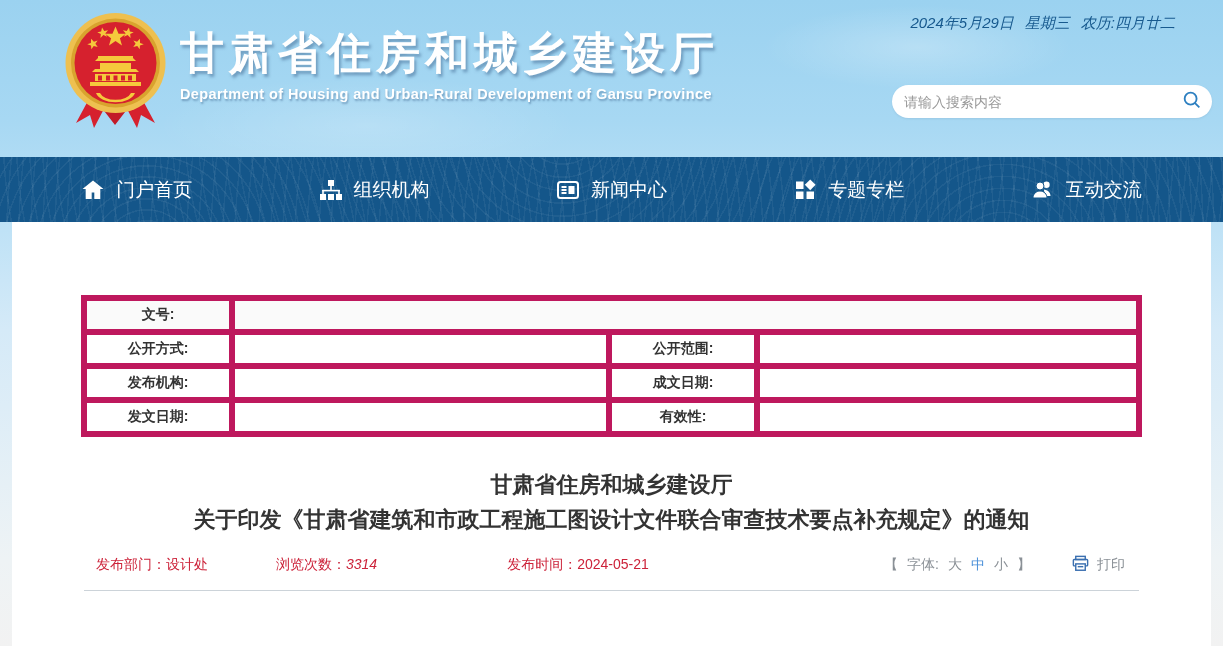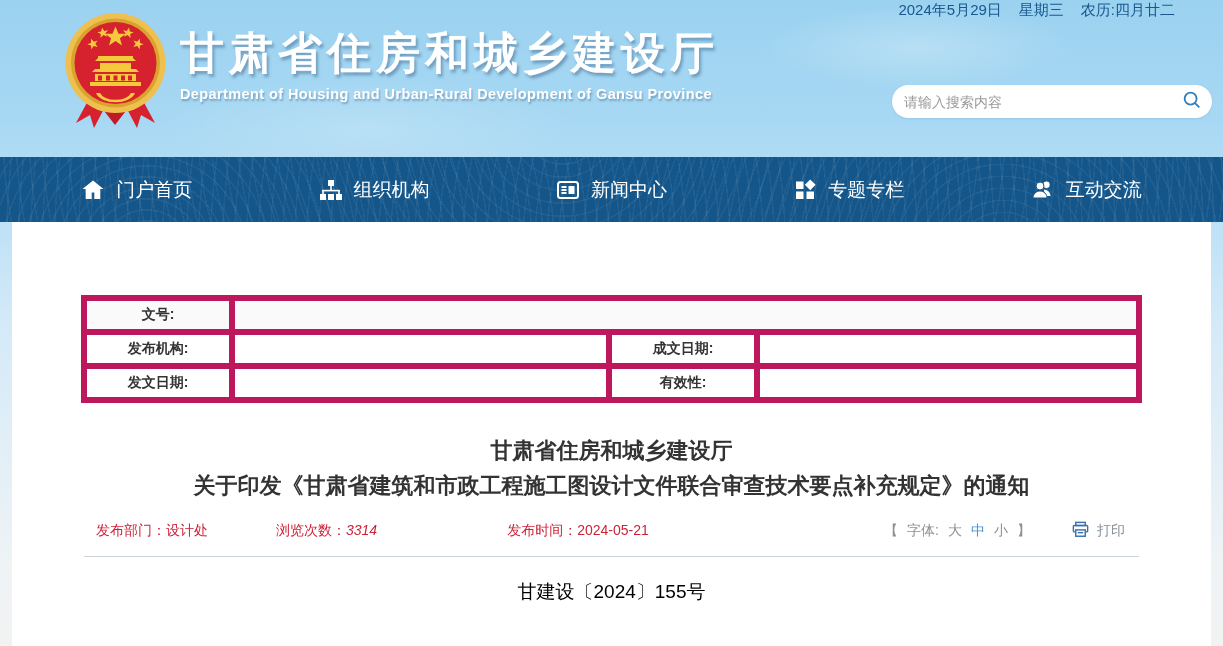--- a/index.html
+++ b/index.html
@@ -6,22 +6,22 @@
   body{font-family:"Liberation Sans","DejaVu Sans",sans-serif;}
   .page{position:relative;width:1223px;height:646px;overflow:hidden;
     background:linear-gradient(180deg,#9bd2f0 0px,#a7d8f3 120px,#bfe2f6 230px,#d5eaf8 330px,#eef3f5 560px,#f2f2f2 646px);}
   
   .page::before{content:"";position:absolute;left:0;top:0;width:100%;height:157px;pointer-events:none;
     background:
       radial-gradient(220px 60px at 75% 30%,rgba(255,255,255,.25),rgba(255,255,255,0) 70%),
       radial-gradient(300px 70px at 30% 80%,rgba(255,255,255,.18),rgba(255,255,255,0) 70%);}
 
   
-  .topbar{position:absolute;top:1px;right:48px;display:flex;gap:17px;
-    font-size:15px;color:#17598e;z-index:3;}
+  .topbar{position:absolute;top:14px;right:48px;display:flex;gap:11px;
+    font-size:15px;color:#17598e;z-index:3;font-style:italic;}
 
   
   .emblem{position:absolute;left:62px;top:11px;width:107px;height:125px;z-index:2;}
   .brand{position:absolute;left:180px;top:28px;z-index:2;}
   .brand-title{font-size:44px;font-weight:bold;color:#ffffff;letter-spacing:5px;line-height:1.15;
     text-shadow:2px 3px 3px rgba(70,110,150,.55);}
   .brand-sub{margin-top:7px;font-size:14.5px;font-weight:bold;color:#ffffff;letter-spacing:.4px;
     text-shadow:1px 2px 2px rgba(70,110,150,.55);}
   .searchbox{position:absolute;top:85px;right:11px;width:320px;height:33px;background:#ffffff;
     border-radius:17px;display:flex;align-items:center;z-index:3;box-shadow:0 1px 2px rgba(120,160,190,.25);}
@@ -200,20 +200,26 @@
       <colgroup>
           <col style="width:148px">
           <col style="width:377px">
           <col style="width:148px">
           <col style="width:382px">
         </colgroup>
       <tbody>
           <tr class="shaded">
         <td class="lbl">文号:</td>
         <td colspan="3"></td>
+      </tr>
+      <tr>
+        <td class="lbl">公开方式:</td>
+        <td></td>
+        <td class="lbl">公开范围:</td>
+        <td></td>
       </tr>
       <tr>
         <td class="lbl">发布机构:</td>
         <td></td>
         <td class="lbl">成文日期:</td>
         <td></td>
       </tr>
       <tr>
         <td class="lbl">发文日期:</td>
         <td></td>
@@ -248,16 +254,15 @@
               <rect x="3" y="7" width="18" height="8" rx="1"></rect>
               <rect x="6" y="12.5" width="12" height="8" fill="#fff"></rect>
               <line x1="8.5" y1="16" x2="15.5" y2="16"></line>
             </svg>
           </span>
           <span>打印</span>
         </span>
       </span>
     </div>
 
-    <div class="doc-number">甘建设〔2024〕155号</div>
 
   </div>
 </div>
 
 </body></html>

